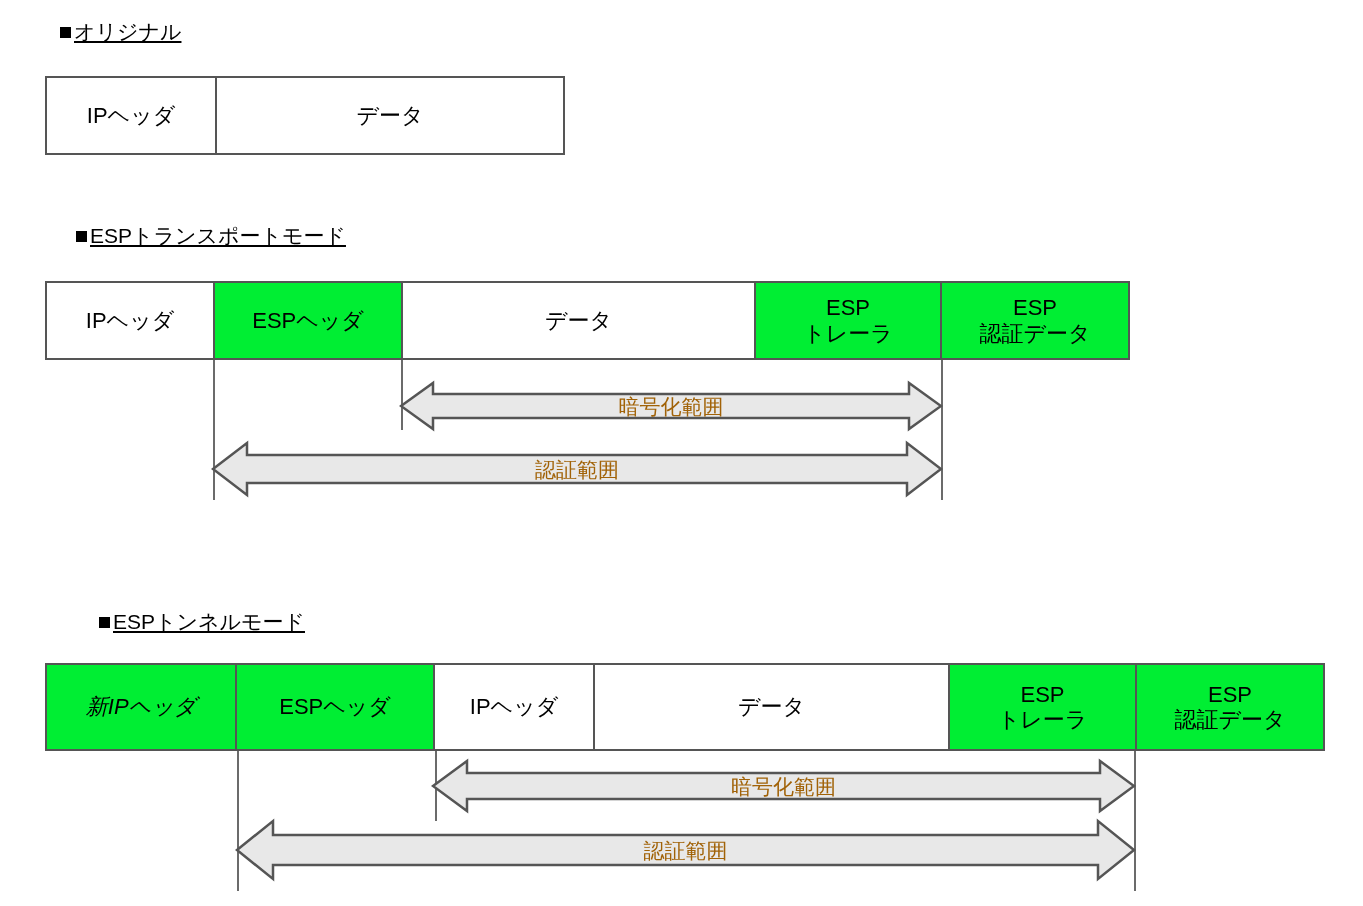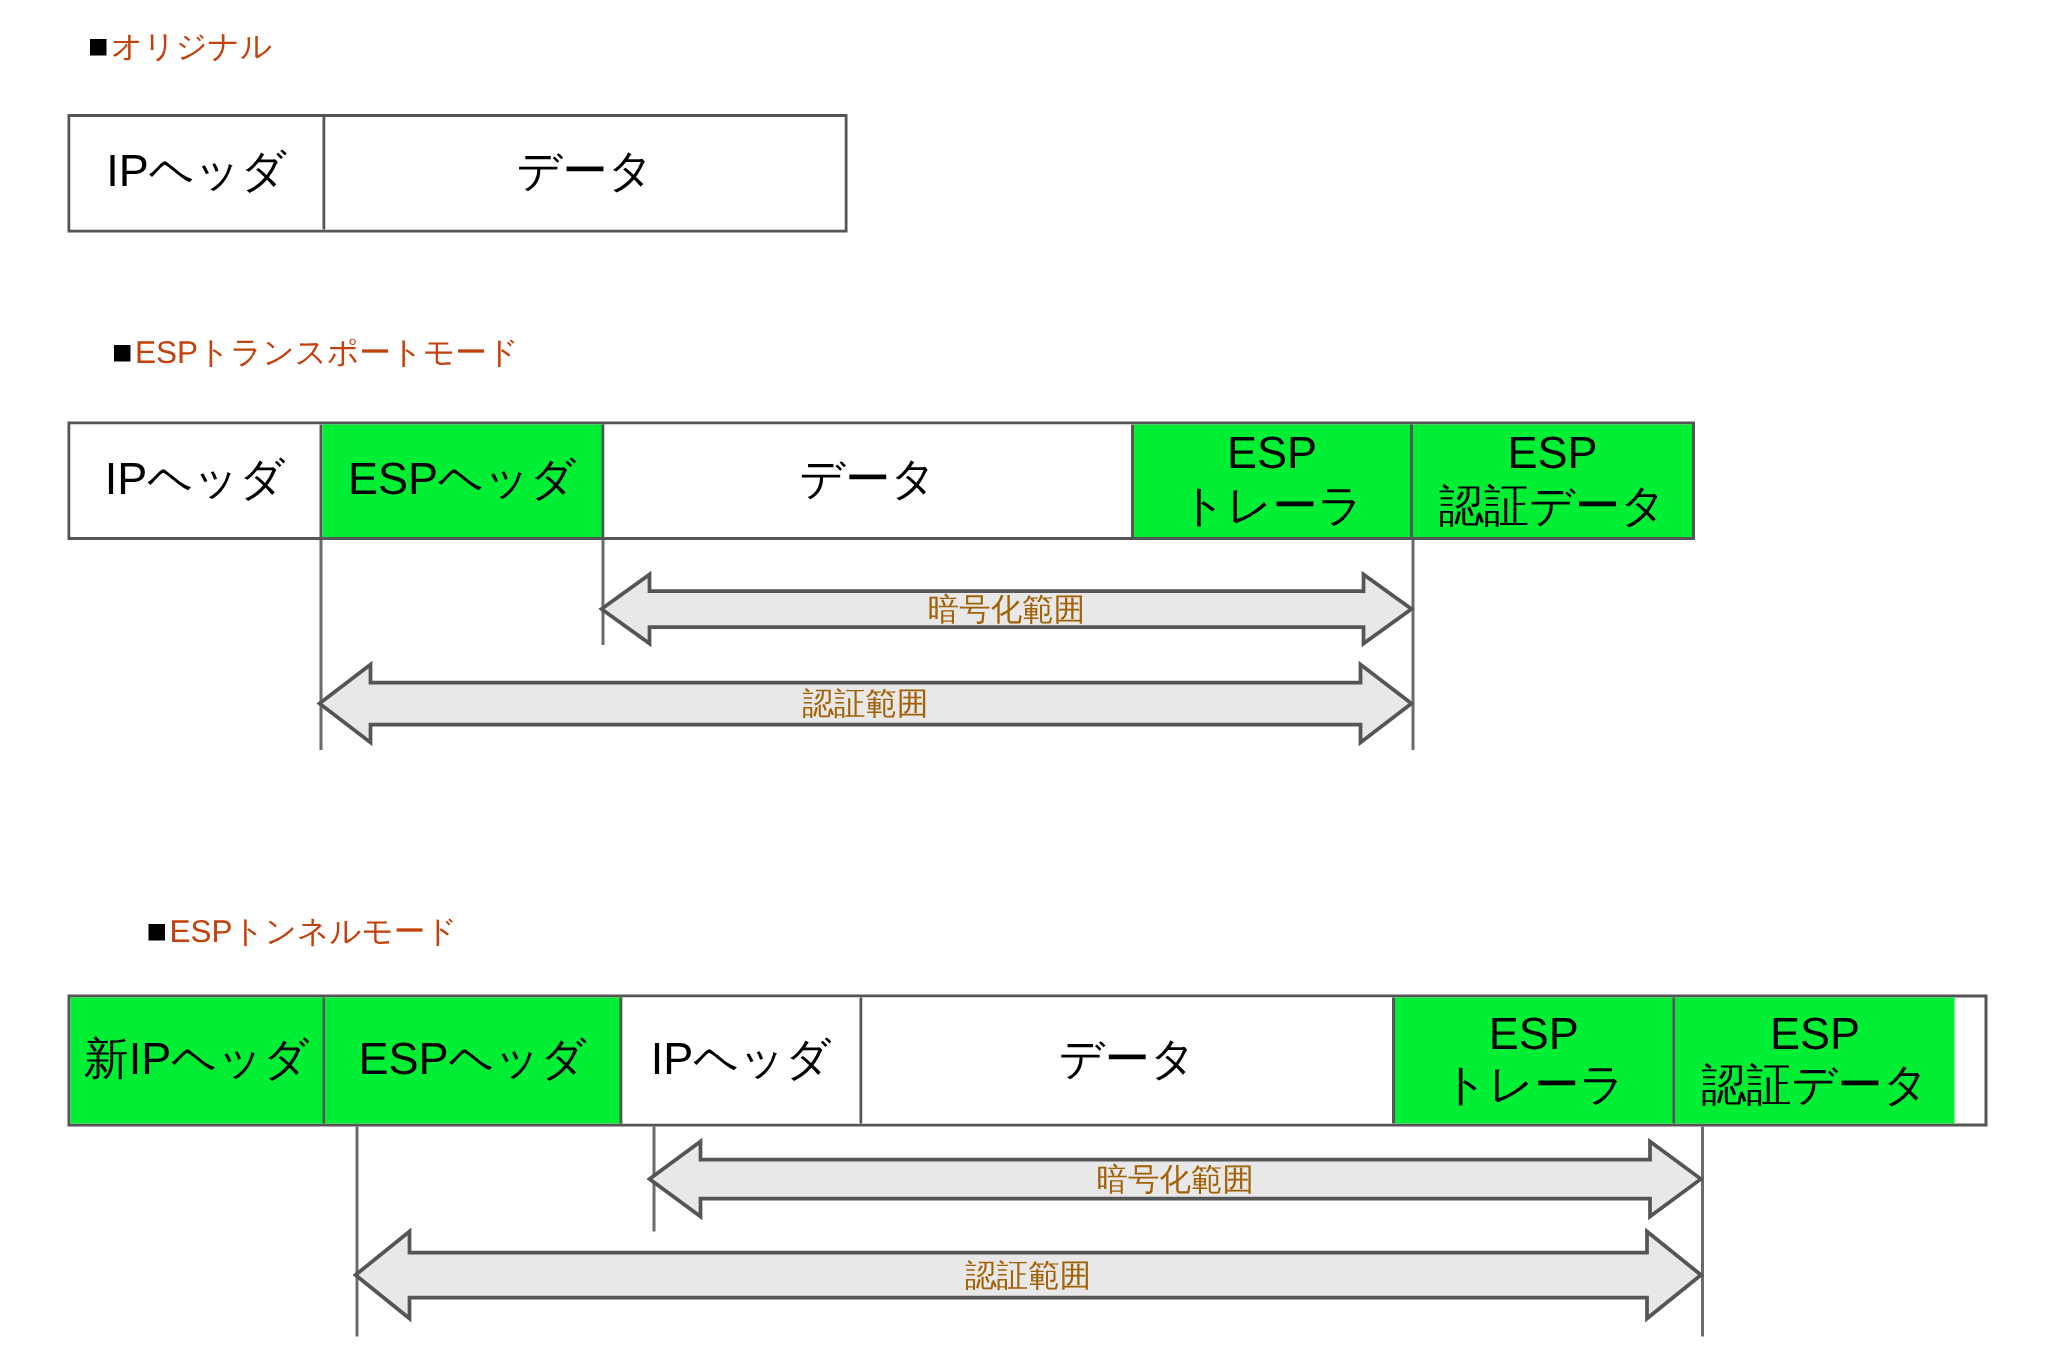--- a/index.html
+++ b/index.html
@@ -13,21 +13,22 @@
     position: relative;
     font-family: "Liberation Sans", "DejaVu Sans", sans-serif;
     color: #000000;
     overflow: hidden;
   }
   .section-title {
     position: absolute;
     font-size: 21px;
     line-height: 1;
     white-space: nowrap;
-    color: #c2410c;
+    color: #000000;
+    text-decoration: underline;
   }
   .section-title .bullet {
     display: inline-block;
     width: 11px;
     height: 11px;
     background: #000;
     margin-right: 3px;
     vertical-align: 1px;
   }
   .packet-bar {
@@ -37,21 +38,21 @@
     border: 2px solid #555555;
     background: #ffffff;
   }
   .field {
     box-sizing: border-box;
     border-right: 2px solid #555555;
     display: flex;
     flex-direction: column;
     align-items: center;
     justify-content: center;
-    font-size: 30px;
+    font-size: 22px;
     line-height: 1.15;
     text-align: left;
     background: #ffffff;
     white-space: nowrap;
     overflow: hidden;
   }
   .field:last-child { border-right: none; }
   .field.green { background: #00EE33; }
   .field .ln { display: block; }
 
@@ -137,21 +138,21 @@
     <polygon points="2,29 36,3 36,15 696,15 696,3 730,29 696,55 696,43 36,43 36,55" fill="#E8E8E8" stroke="#555555" stroke-width="2.5" stroke-linejoin="miter"></polygon>
   </svg>
   <div class="arrow-label">認証範囲</div>
 </div>
 
 <div class="section-title" style="left:60px; top:611px;padding-left:39px;">
   <span class="bullet"></span><span>ESPトンネルモード</span>
 </div>
 
 <div class="packet-bar" style="left:45px; top:663px; width:1280px; height:88px;">
-  <div class="field green" style="width:170px;">
+  <div class="field green" style="width:190px;font-style:italic;">
     <span class="ln">新IPヘッダ</span>
   </div>
   <div class="field green" style="width:198px;">
     <span class="ln">ESPヘッダ</span>
   </div>
   <div class="field" style="width:160px;">
     <span class="ln">IPヘッダ</span>
   </div>
   <div class="field" style="width:355px;">
     <span class="ln">データ</span>

